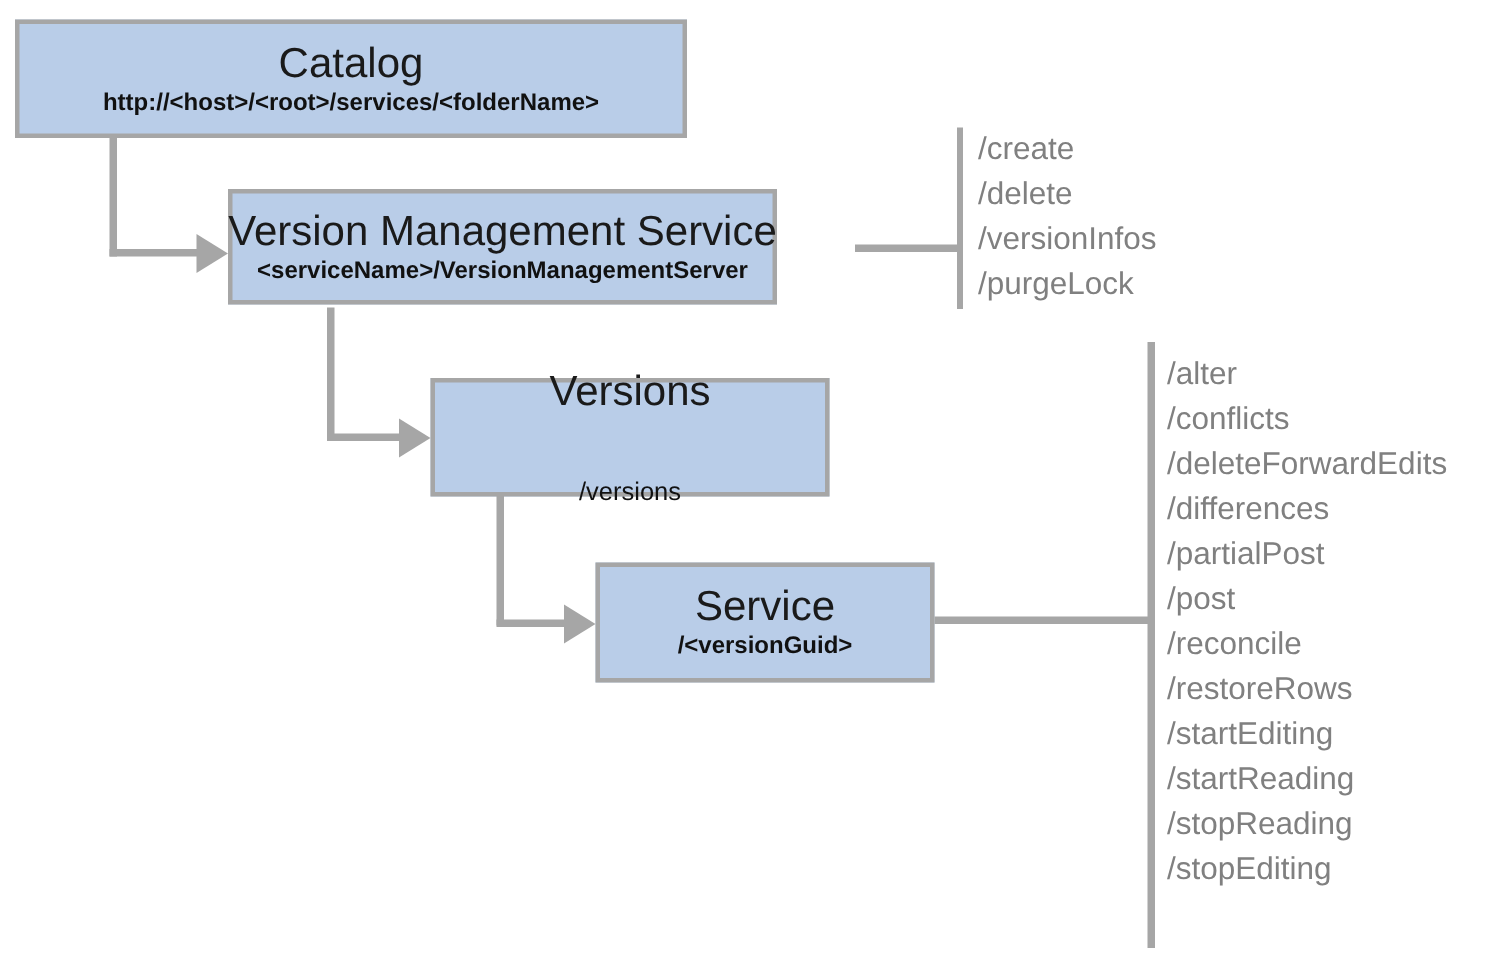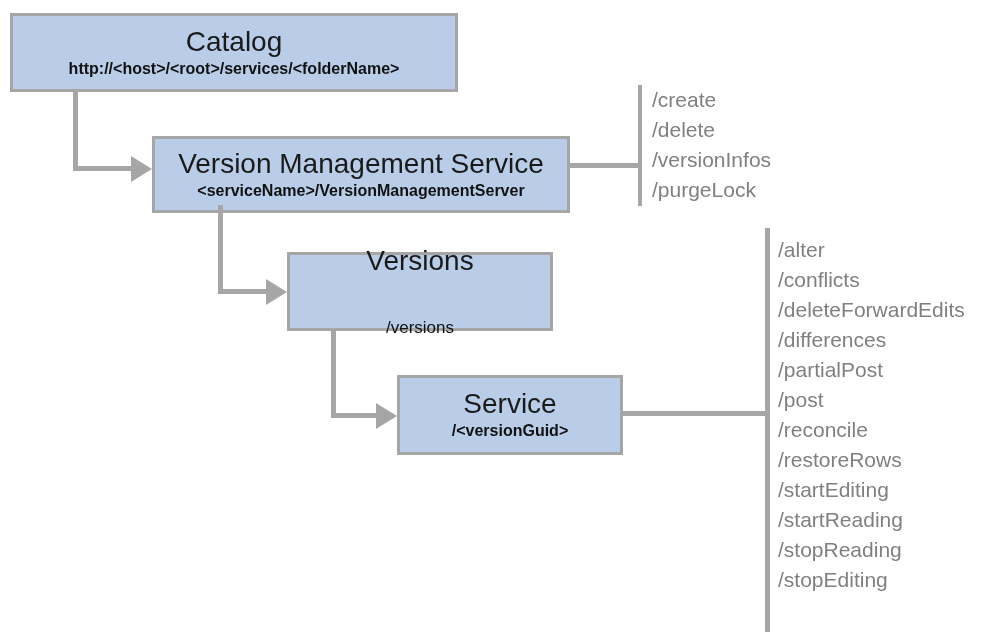--- a/index.html
+++ b/index.html
@@ -34,21 +34,21 @@
     border-bottom:13px solid transparent;
     border-left:21px solid var(--stroke);
   }
   .bracket{position:absolute;background:var(--stroke);}
   .ops{
     position:absolute;color:var(--ops);font-size:21px;
   }
   .ops .op-item{height:30px;line-height:30px;white-space:nowrap;}
   
   #box-catalog {left:10px;  top:13px;  width:448px; height:79px;}
-  #box-vms     {left:152px; top:136px; width:418px; height:77px;}
+  #box-vms     {left:152px; top:126px; width:366px; height:77px;}
   #box-versions{left:287px; top:252px; width:266px; height:79px;}
   #box-version {left:397px; top:375px; width:226px; height:80px;}
   
   #c1-v{left:73px;  top:92px;  width:5px;  height:79px;}
   #c1-h{left:73px;  top:166px; width:60px; height:5px;}
   #a1  {left:131px; top:156px;}
   
   #c2-v{left:218px; top:205px; width:5px;  height:89px;}
   #c2-h{left:218px; top:289px; width:50px; height:5px;}
   #a2  {left:266px; top:279px;}

